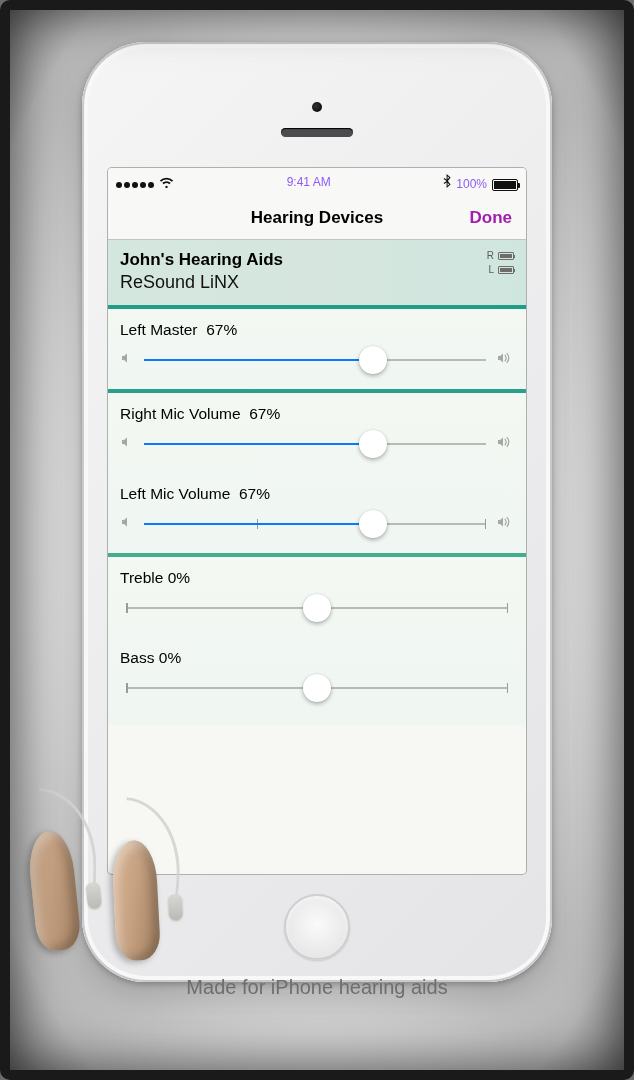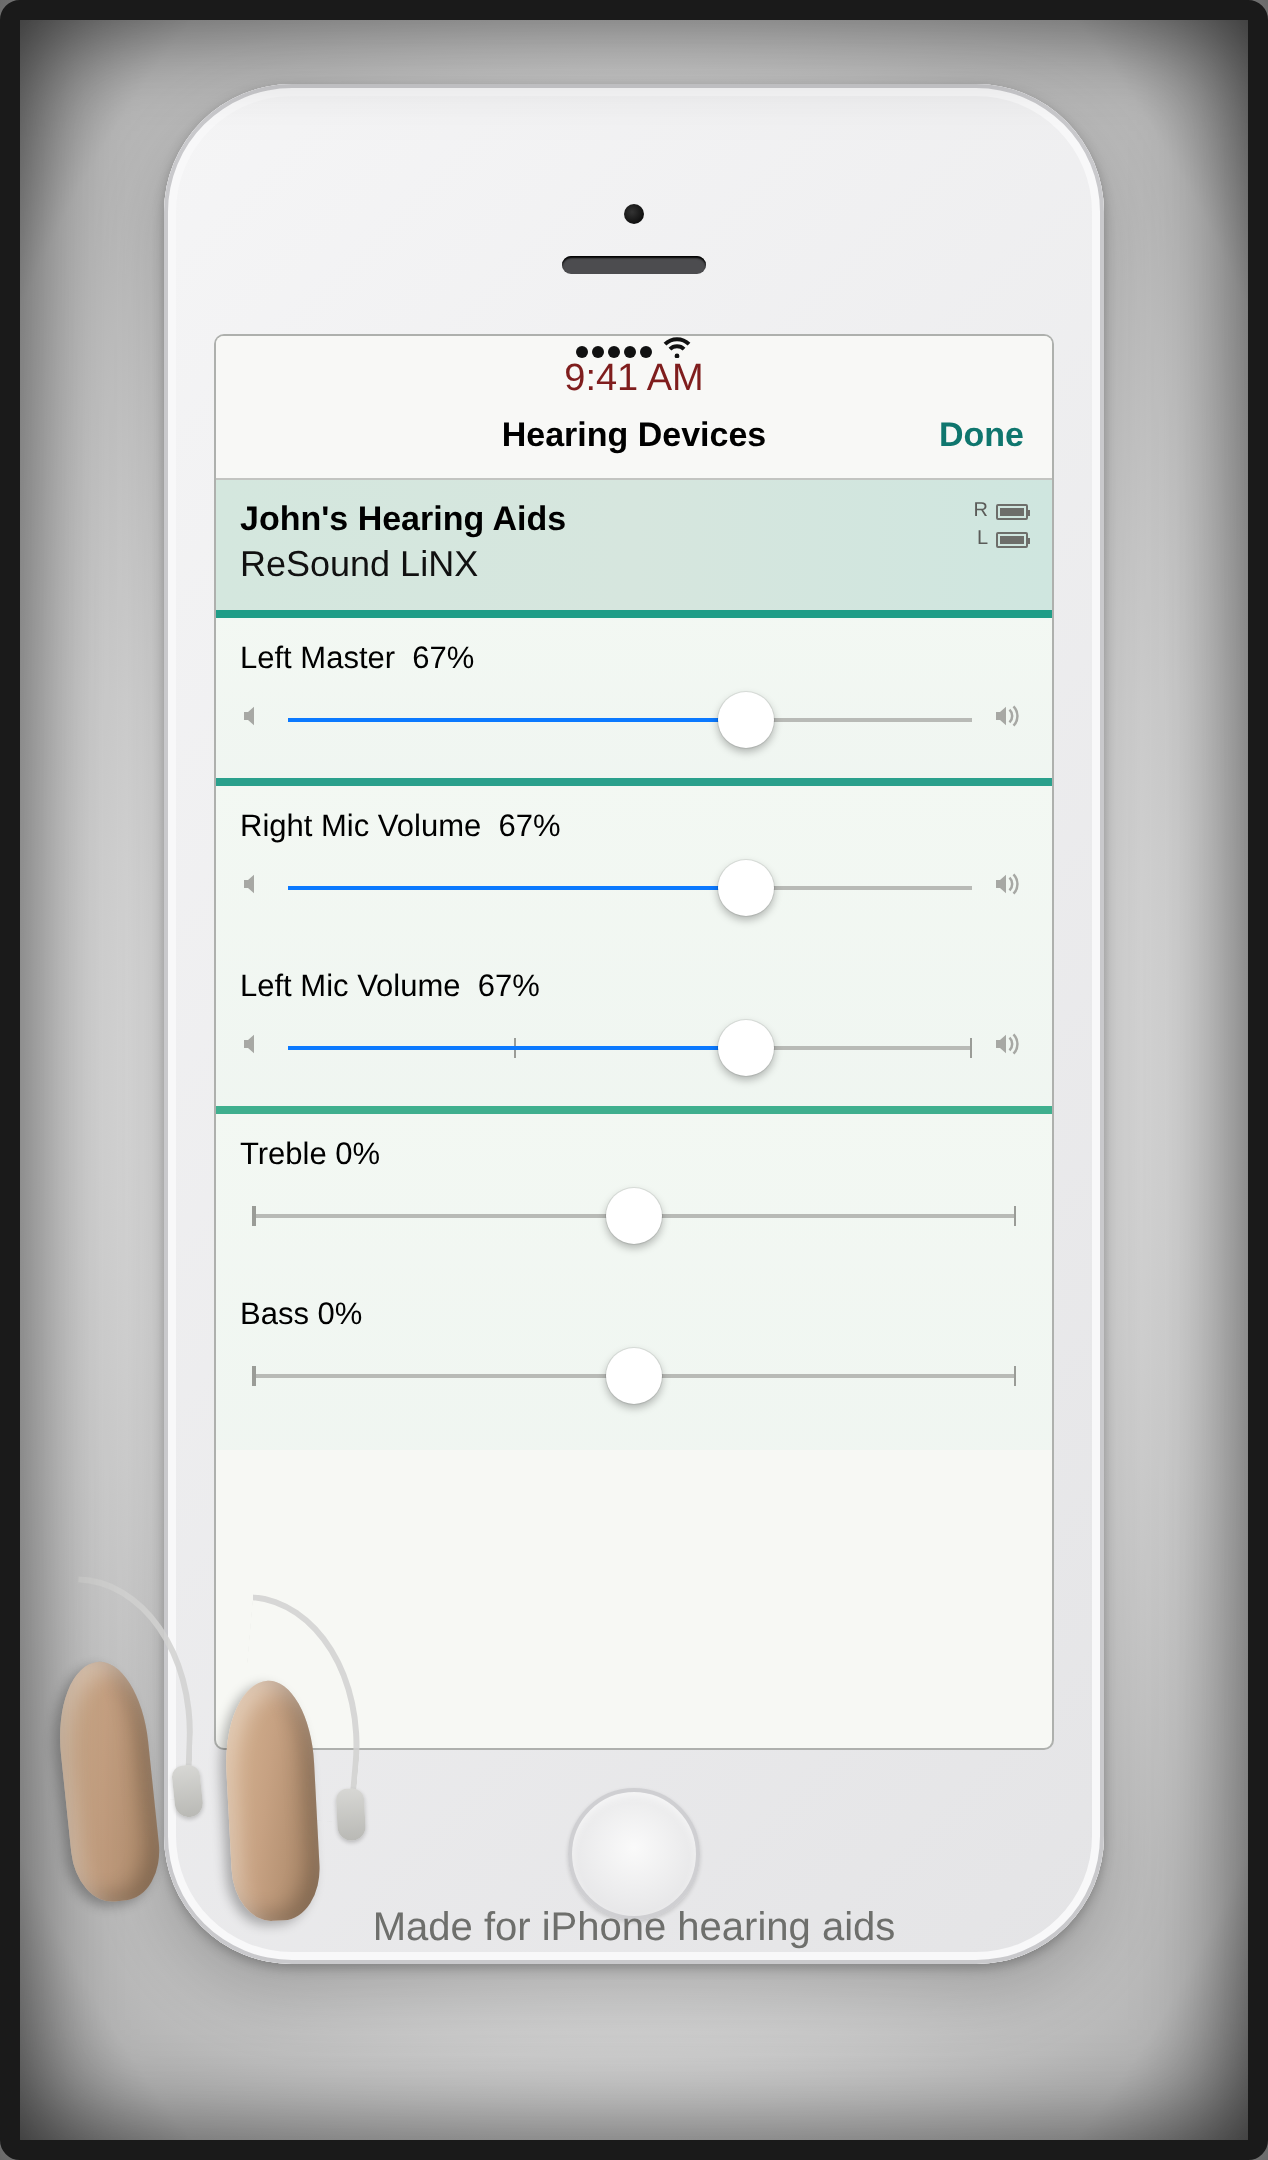--- a/index.html
+++ b/index.html
@@ -51,40 +51,40 @@
     background:#f7f8f4;
     border-radius:4px;
     overflow:hidden;
     box-shadow: 0 0 0 1px #aeb0ad;
   }
 
   
   .statusbar {
     height:28px; padding:0 8px;
     display:flex; align-items:center; justify-content:space-between;
-    font-size:19px; color:#7f1d1d; background:#f8f8f6;flex-direction:column;
+    font-size:12px; color:#8b5cf6; background:#f8f8f6;
   }
   .sb-left,.sb-right{display:flex;align-items:flex-end;gap:5px}
   .dots{display:flex;gap:2px}
   .dots span{width:6px;height:6px;border-radius:50%;background:#111}
   .wifi{width:15px;height:11px;position:relative}
   .wifi svg{display:block}
   .battery{width:26px;height:12px;border:1px solid #111;border-radius:2px;position:relative}
   .battery::after{content:"";position:absolute;right:-3px;top:3px;width:2px;height:5px;background:#111;border-radius:0 1px 1px 0}
   .battery i{display:block;margin:1px;width:22px;height:8px;background:#111}
 
   
   .navbar {
     height:44px; position:relative;
     display:flex;align-items:center;justify-content:center;
     border-bottom:1px solid #c3c4c1;
     background:#f8f8f6;
   }
   .nav-title{font-weight:700;font-size:17px;color:#000}
-  .nav-done{position:absolute;right:14px;color:#0f766e;font-size:17px;font-weight:600}
+  .nav-done{position:absolute;right:14px;color:#a21caf;font-size:17px;font-weight:600}
 
   
   .device-header{
     background:linear-gradient(90deg,#d4e7de 0%,#d6e6de 50%,#cfe6df 100%);
     padding:10px 12px 12px;
     border-bottom:4px solid #1f9d87;
     display:flex;justify-content:space-between;align-items:flex-start;
   }
   .device-name{font-weight:700;font-size:17px;color:#000;margin-bottom:2px}
   .device-model{font-size:18px;color:#111}
@@ -110,21 +110,21 @@
   .rail.tone{background:#b8bab6}
   .rail .tick{position:absolute;top:-4px;width:1.5px;height:10px;background:#9a9c97}
   .fill{position:absolute;left:0;top:50%;height:2px;background:#0b79ff;transform:translateY(-50%)}
   .knob{
     position:absolute;top:50%;width:28px;height:28px;border-radius:50%;
     background:#fff;transform:translate(-50%,-50%);
     box-shadow:0 2px 4px rgba(0,0,0,.28),0 0 0 .5px rgba(0,0,0,.08);
   }
 
   .caption{
-    position:absolute;left:0;right:0;top:953px;text-align:center;
+    position:absolute;left:0;right:0;top:976px;text-align:center;
     color:#6e6f6c;font-size:20px;
   }
 
   
   .aid{
     position:absolute;width:70px;height:200px;pointer-events:none;
   }
   .aid.a1{left:26px;top:790px;transform:rotate(-6deg)}
   .aid.a2{left:108px;top:800px;transform:rotate(-3deg)}
   .aid .body{

